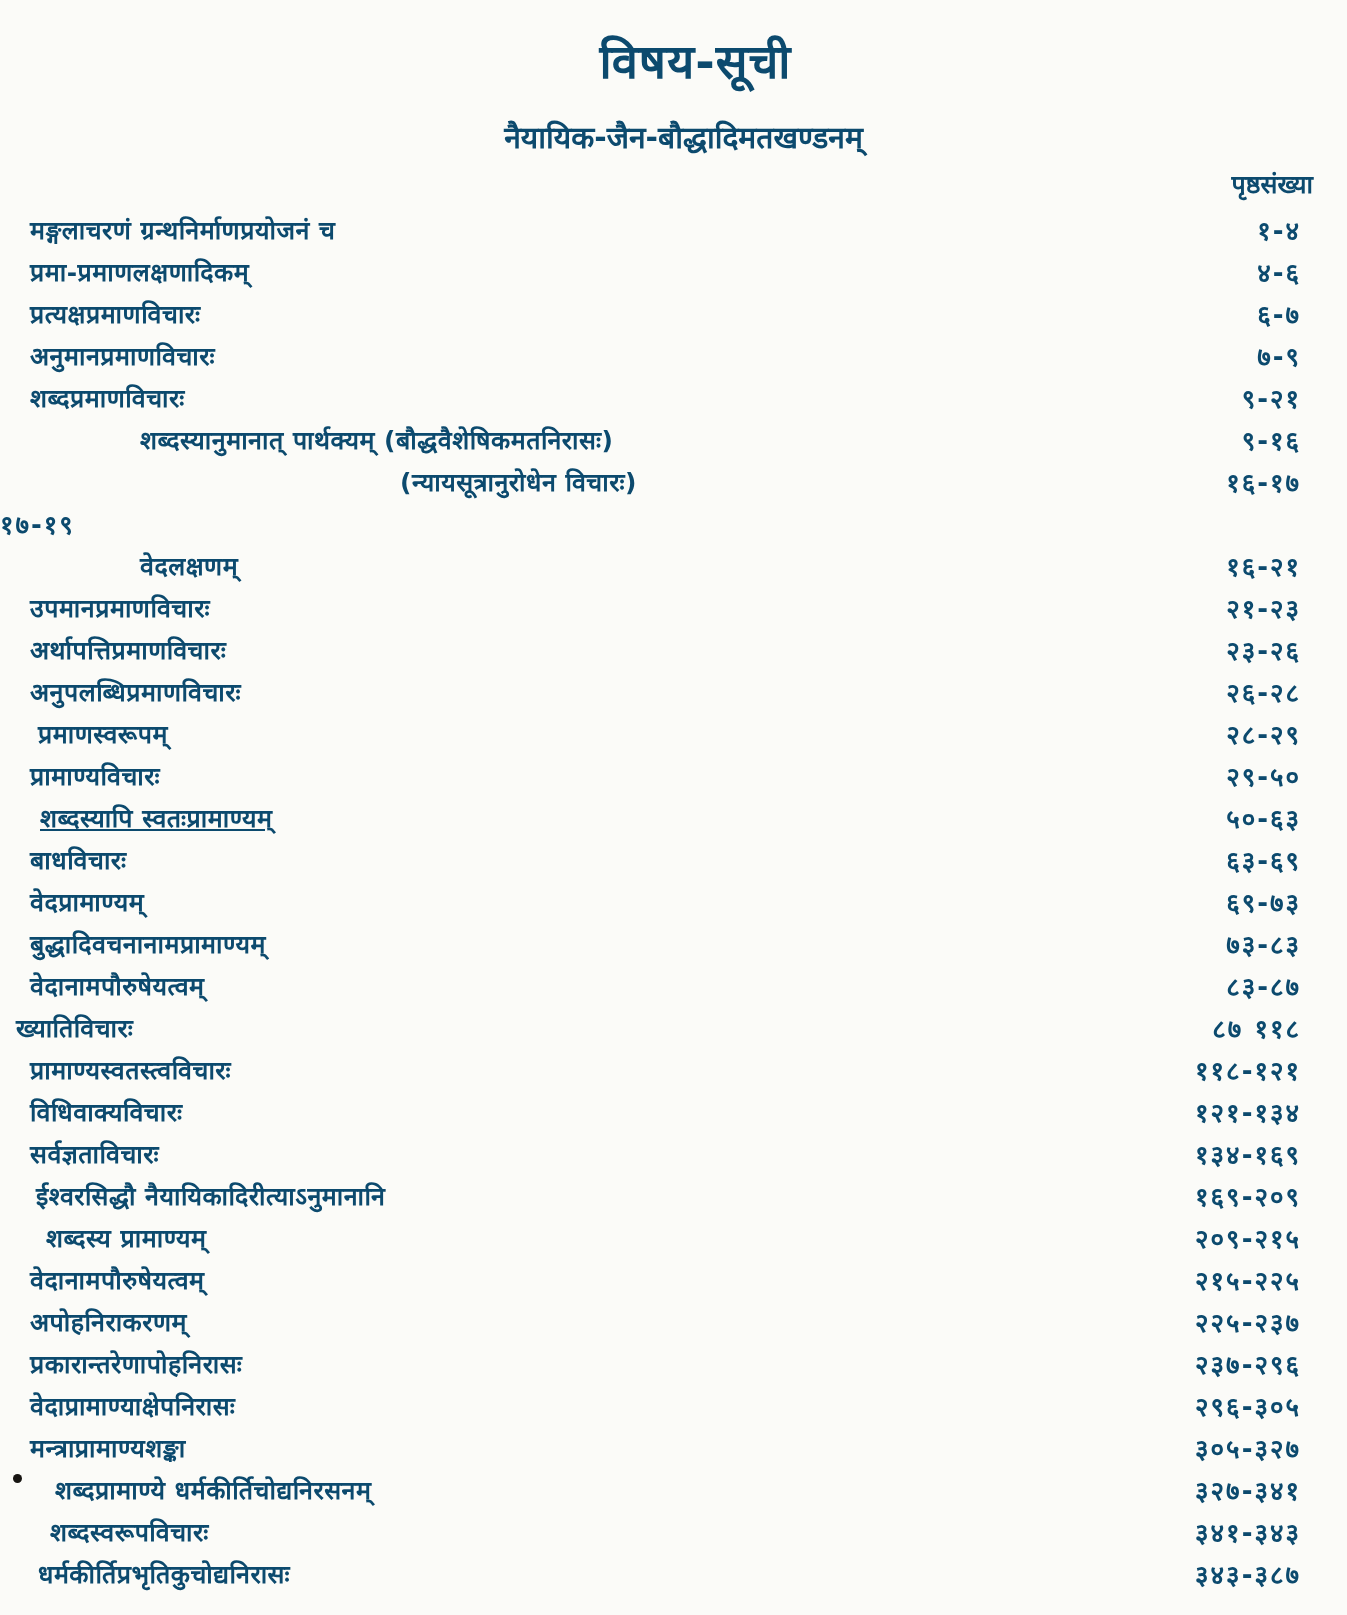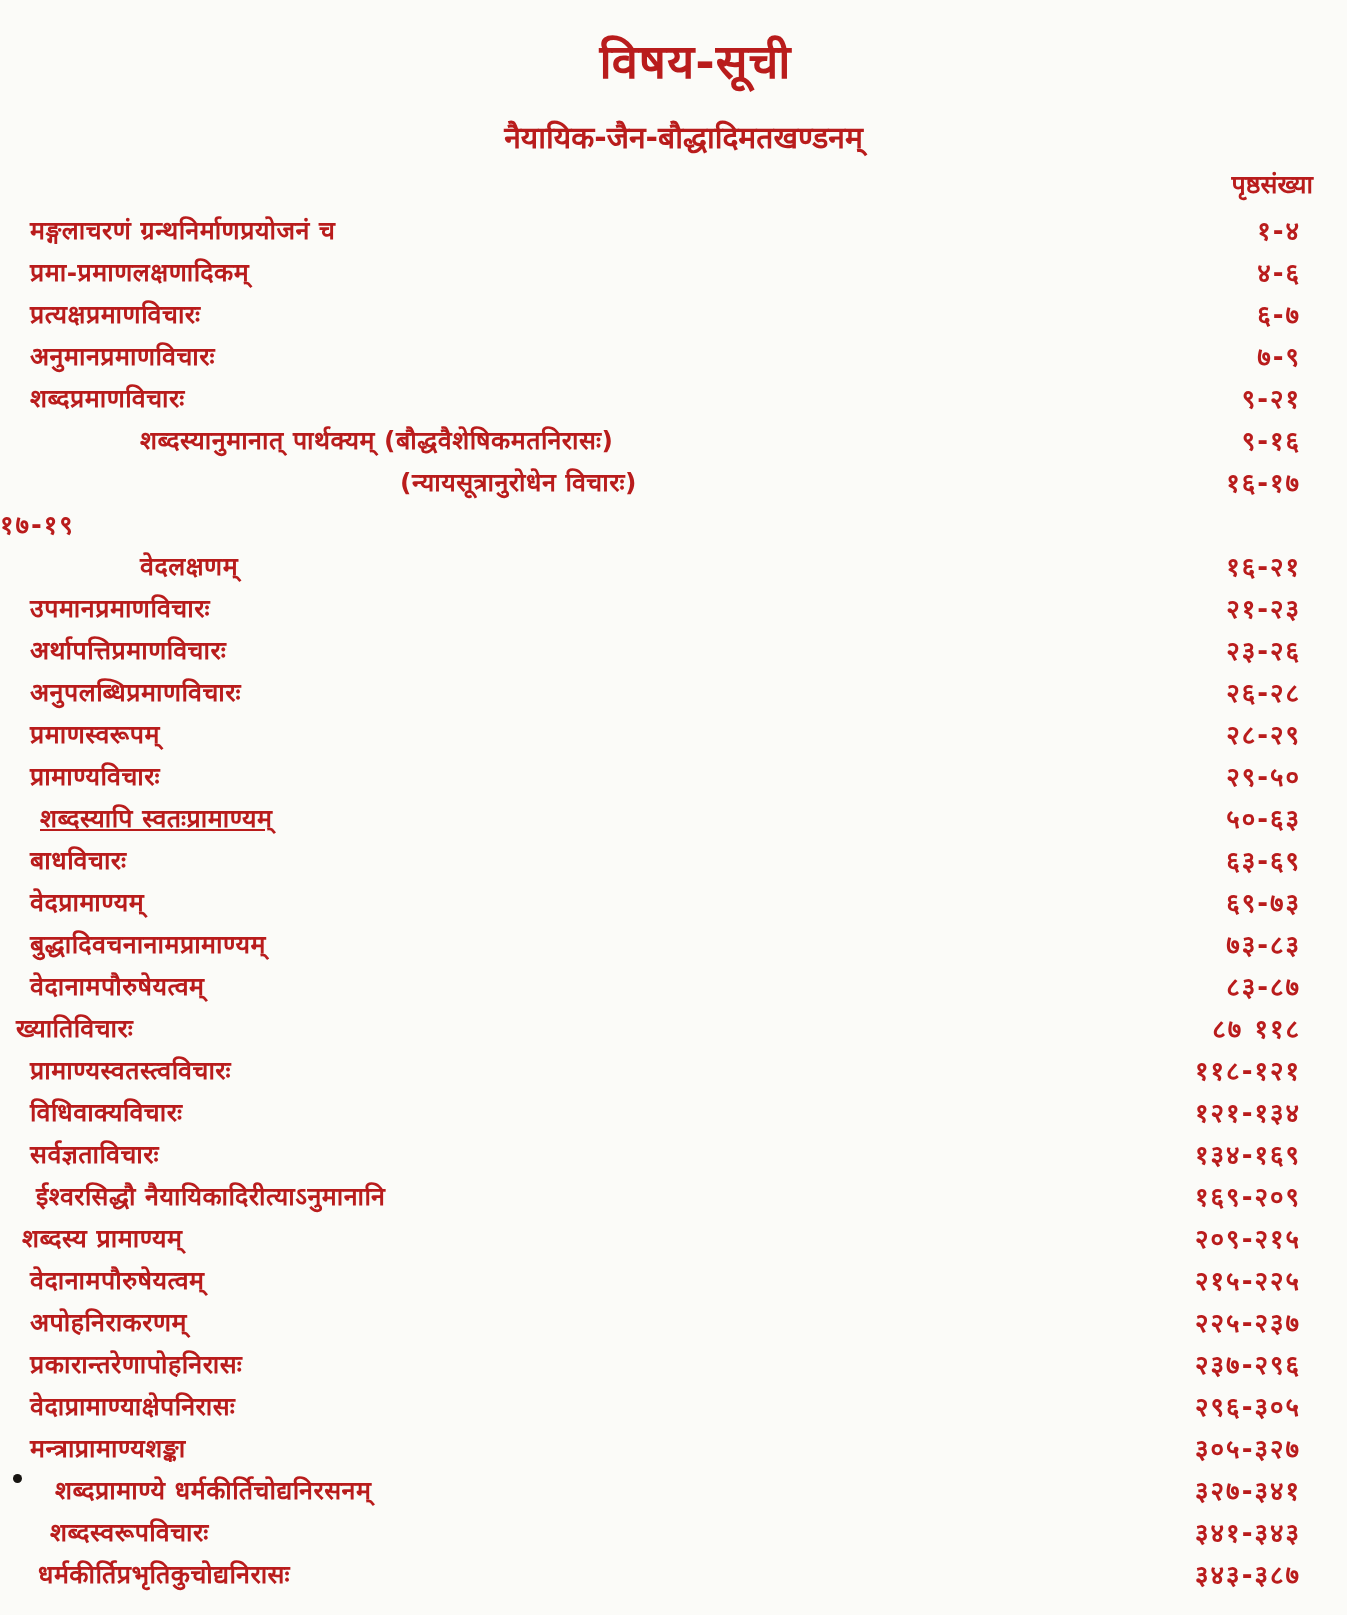--- a/index.html
+++ b/index.html
@@ -1,21 +1,21 @@
 <!DOCTYPE html>
 <html><head>
 <meta charset="utf-8">
 <style>
   html, body { margin: 0; padding: 0; }
   .page {
     position: relative;
     width: 1347px;
     height: 1615px;
     background: #fbfbf8;
-    color: #b91c1c;
+    color: #0c4a6e;
     font-family: "DejaVu Sans", sans-serif;
     font-weight: 700;
     overflow: hidden;
   }
   .title {
     position: absolute;
     top: 28px; left: 0; right: 0;
     text-align: center;
     font-size: 47px;
     letter-spacing: 1px;
@@ -112,21 +112,21 @@
       </div>
       <div class="row">
         <span class="label" style="padding-left: 30px;">अर्थापत्तिप्रमाणविचारः</span>
         <span class="pages">२३-२६</span>
       </div>
       <div class="row">
         <span class="label" style="padding-left: 30px;">अनुपलब्धिप्रमाणविचारः</span>
         <span class="pages">२६-२८</span>
       </div>
       <div class="row">
-        <span class="label" style="padding-left: 30px;">प्रमाणस्वरूपम्</span>
+        <span class="label" style="padding-left: 38px;">प्रमाणस्वरूपम्</span>
         <span class="pages">२८-२९</span>
       </div>
       <div class="row">
         <span class="label" style="padding-left: 30px;">प्रामाण्यविचारः</span>
         <span class="pages">२९-५०</span>
       </div>
       <div class="row">
         <span class="label" style="padding-left: 40px; text-decoration: underline;">शब्दस्यापि स्वतःप्रामाण्यम्</span>
         <span class="pages">५०-६३</span>
       </div>
@@ -160,21 +160,21 @@
       </div>
       <div class="row">
         <span class="label" style="padding-left: 30px;">सर्वज्ञताविचारः</span>
         <span class="pages">१३४-१६९</span>
       </div>
       <div class="row">
         <span class="label" style="padding-left: 36px;">ईश्वरसिद्धौ नैयायिकादिरीत्याऽनुमानानि</span>
         <span class="pages">१६९-२०९</span>
       </div>
       <div class="row">
-        <span class="label" style="padding-left: 22px; text-align: right;">शब्दस्य प्रामाण्यम्</span>
+        <span class="label" style="padding-left: 46px; text-align: right;">शब्दस्य प्रामाण्यम्</span>
         <span class="pages">२०९-२१५</span>
       </div>
       <div class="row">
         <span class="label" style="padding-left: 30px;">वेदानामपौरुषेयत्वम्</span>
         <span class="pages">२१५-२२५</span>
       </div>
       <div class="row">
         <span class="label" style="padding-left: 30px;">अपोहनिराकरणम्</span>
         <span class="pages">२२५-२३७</span>
       </div>

